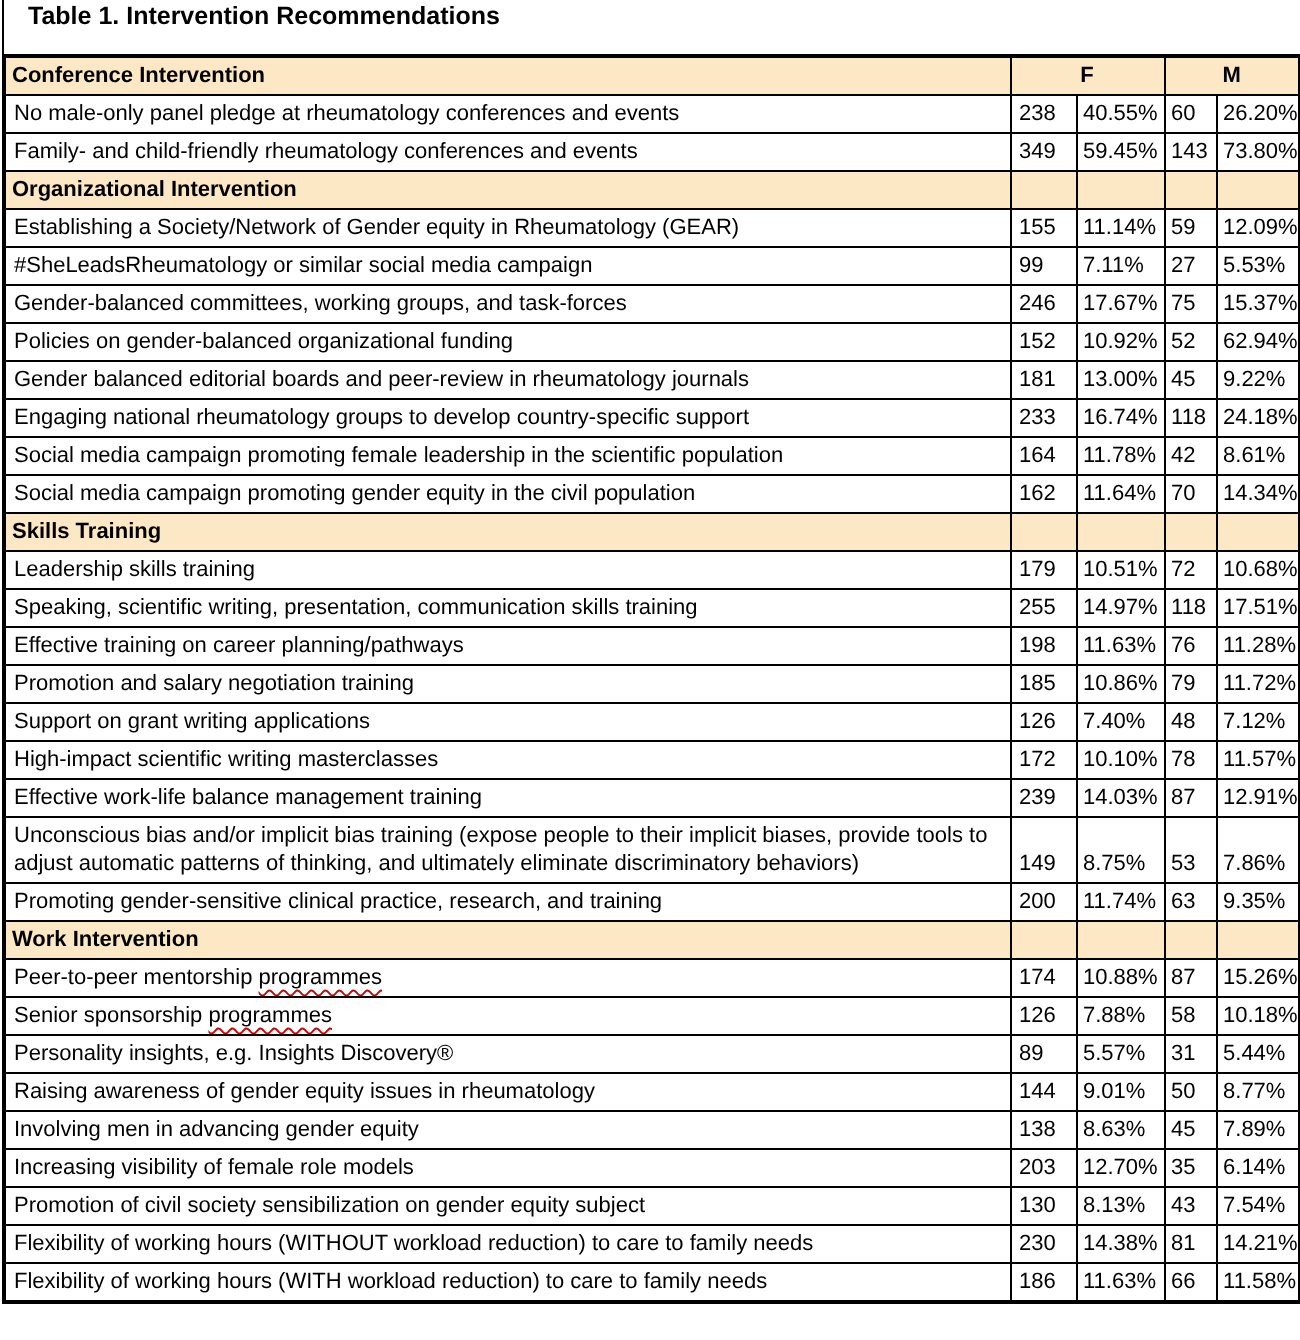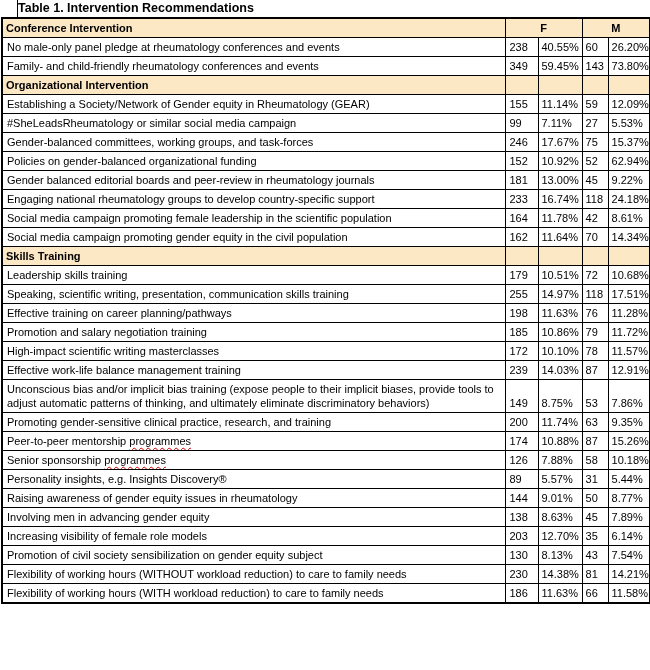--- a/index.html
+++ b/index.html
@@ -2,23 +2,23 @@
 <html style="--sec-bg: #FCE8C4; --border: #000000; --misspell: #D00000;"><head>
 <meta charset="utf-8">
 <style>
   html, body { margin: 0; padding: 0; background: #fff; }
   .page {
     width: 650px; height: 670px; overflow: hidden; background: #fff;
     font-family: "Liberation Sans", "DejaVu Sans", sans-serif;
     color: #000; box-sizing: border-box;
   }
   .title {
-    height: 17px; line-height: 16px; font-size: 12.5px; font-weight: bold;
-    border-left: 1px solid var(--border, #000); padding-left: 0;
-    margin-left: 17px; white-space: nowrap;
+    height: 27px; line-height: 16px; font-size: 12.5px; font-weight: bold;
+    border-left: 1px solid var(--border, #000); padding-left: 12px;
+    margin-left: 1px; white-space: nowrap;
   }
   table.tbl {
     border-collapse: collapse; table-layout: fixed; width: 648px;
     margin-left: 1px; border: 2px solid var(--border, #000);
   }
   .tbl td {
     border: 1px solid var(--border, #000);
     font-size: 11px; line-height: 14px; vertical-align: bottom;
     padding: 2px 3px; overflow: hidden;
   }
@@ -162,20 +162,27 @@
           <td class="mp">11.28%</td>
         </tr>
         <tr>
           <td class="lbl"><span>Promotion and salary negotiation training</span></td>
           <td class="fn">185</td>
           <td class="fp">10.86%</td>
           <td class="mn">79</td>
           <td class="mp">11.72%</td>
         </tr>
         <tr>
+          <td class="lbl"><span>Support on grant writing applications</span></td>
+          <td class="fn">126</td>
+          <td class="fp">7.40%</td>
+          <td class="mn">48</td>
+          <td class="mp">7.12%</td>
+        </tr>
+        <tr>
           <td class="lbl"><span>High-impact scientific writing masterclasses</span></td>
           <td class="fn">172</td>
           <td class="fp">10.10%</td>
           <td class="mn">78</td>
           <td class="mp">11.57%</td>
         </tr>
         <tr>
           <td class="lbl"><span>Effective work-life balance management training</span></td>
           <td class="fn">239</td>
           <td class="fp">14.03%</td>
@@ -190,20 +197,27 @@
           <td class="mp">7.86%</td>
         </tr>
         <tr>
           <td class="lbl"><span>Promoting gender-sensitive clinical practice, research, and training</span></td>
           <td class="fn">200</td>
           <td class="fp">11.74%</td>
           <td class="mn">63</td>
           <td class="mp">9.35%</td>
         </tr>
         <tr>
+          <td class="sec">Work Intervention</td>
+          <td class="sec"></td>
+          <td class="sec"></td>
+          <td class="sec"></td>
+          <td class="sec"></td>
+        </tr>
+        <tr>
           <td class="lbl"><span>Peer-to-peer mentorship </span><span class="wavy">programmes</span></td>
           <td class="fn">174</td>
           <td class="fp">10.88%</td>
           <td class="mn">87</td>
           <td class="mp">15.26%</td>
         </tr>
         <tr>
           <td class="lbl"><span>Senior sponsorship </span><span class="wavy">programmes</span></td>
           <td class="fn">126</td>
           <td class="fp">7.88%</td>

